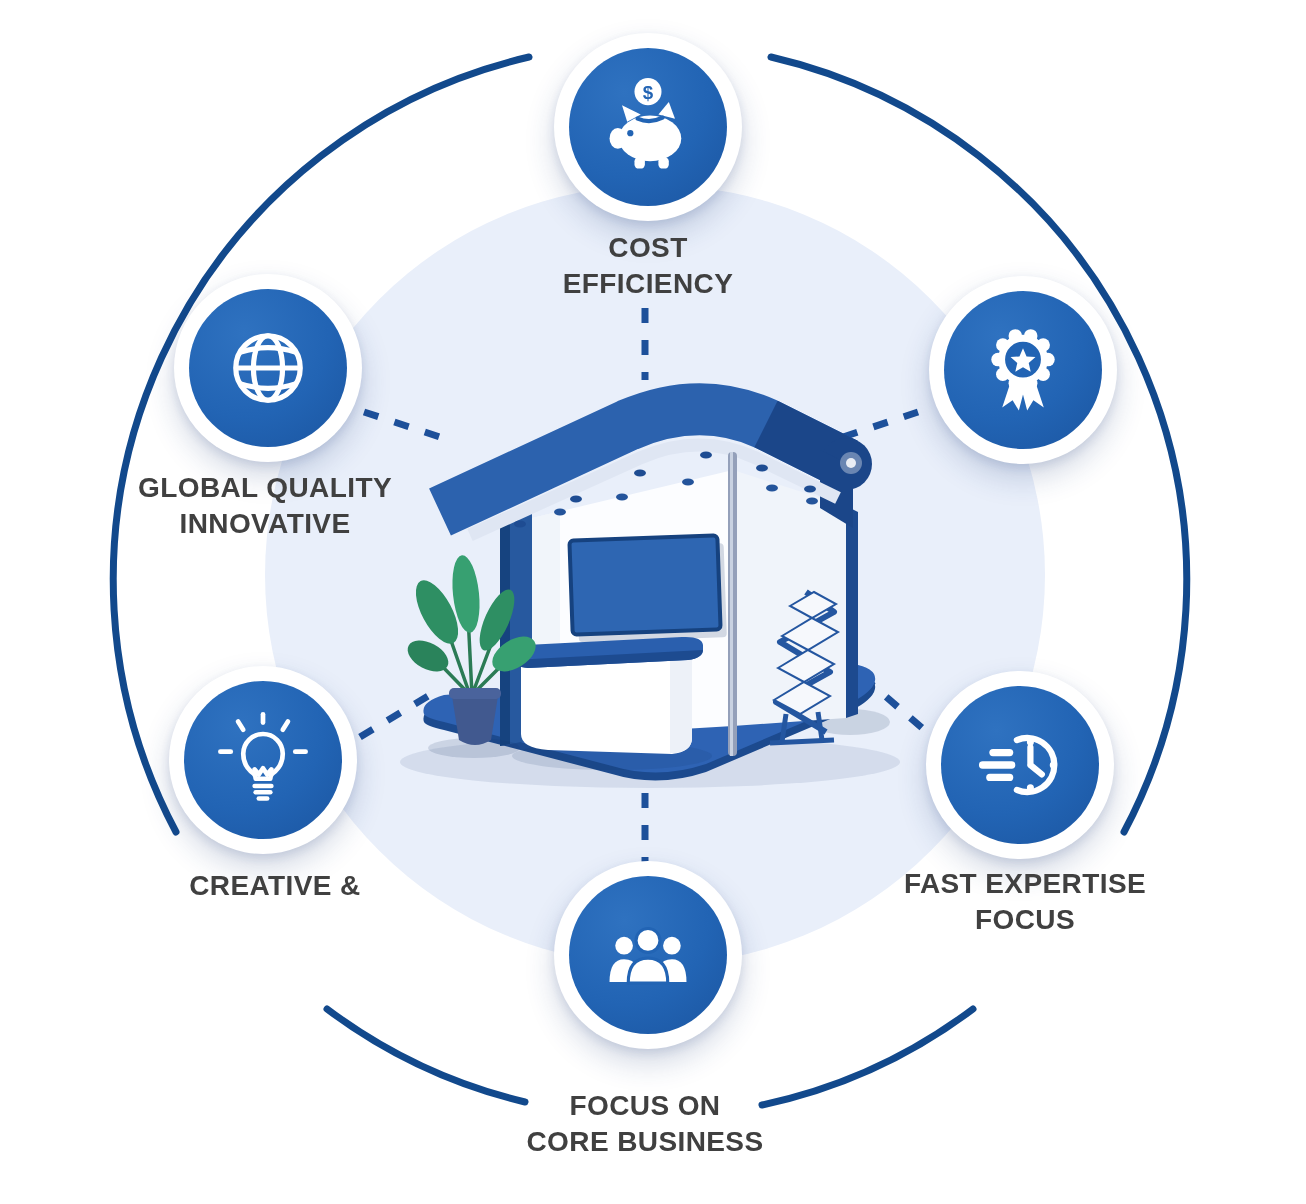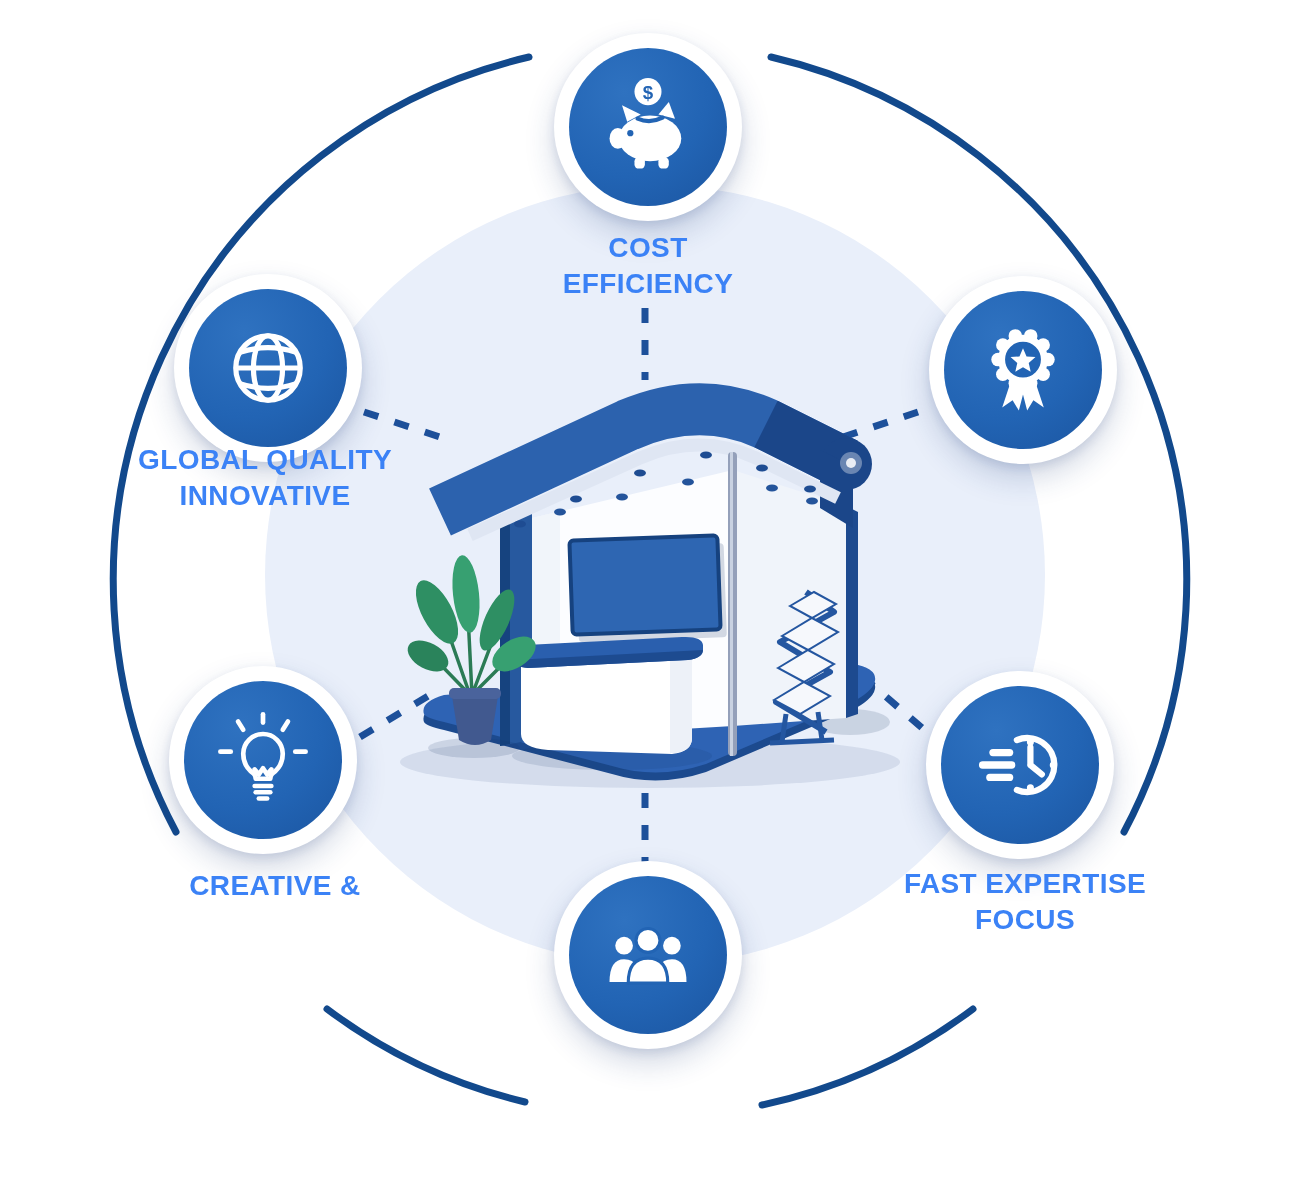--- a/index.html
+++ b/index.html
@@ -21,21 +21,21 @@
   .node-inner{
     width:158px;height:158px;border-radius:50%;
     background:radial-gradient(circle at 35% 28%, #2f72c0 0%, #2264b4 55%, #1b55a0 100%);
     display:flex;align-items:center;justify-content:center;
   }
   .node-inner svg{width:104px;height:104px;display:block;}
   .label{
     position:absolute;z-index:2;
     width:360px;margin-left:-180px;
     text-align:center;
-    color:#3b82f6;
+    color:#404040;
     font-size:28px;font-weight:700;line-height:36px;
     letter-spacing:.4px;
   }
   .label span{display:block;}
 </style>
 </head>
 <body>
 
 <div class="stage">
 
@@ -256,21 +256,25 @@
   </div>
 
   <div class="label" style="left:648px;top:230px">
     <span>COST</span>
     <span>EFFICIENCY</span>
   </div>
   <div class="label" style="left:1025px;top:866px">
     <span>FAST EXPERTISE</span>
     <span>FOCUS</span>
   </div>
+  <div class="label" style="left:645px;top:1088px">
+    <span>FOCUS ON</span>
+    <span>CORE BUSINESS</span>
+  </div>
   <div class="label" style="left:275px;top:868px">
     <span>CREATIVE &amp;</span>
   </div>
-  <div class="label" style="left:265px;top:442px">
+  <div class="label" style="left:265px;top:470px">
     <span>GLOBAL QUALITY</span>
     <span>INNOVATIVE</span>
   </div>
 
 </div>
 
 </body></html>

